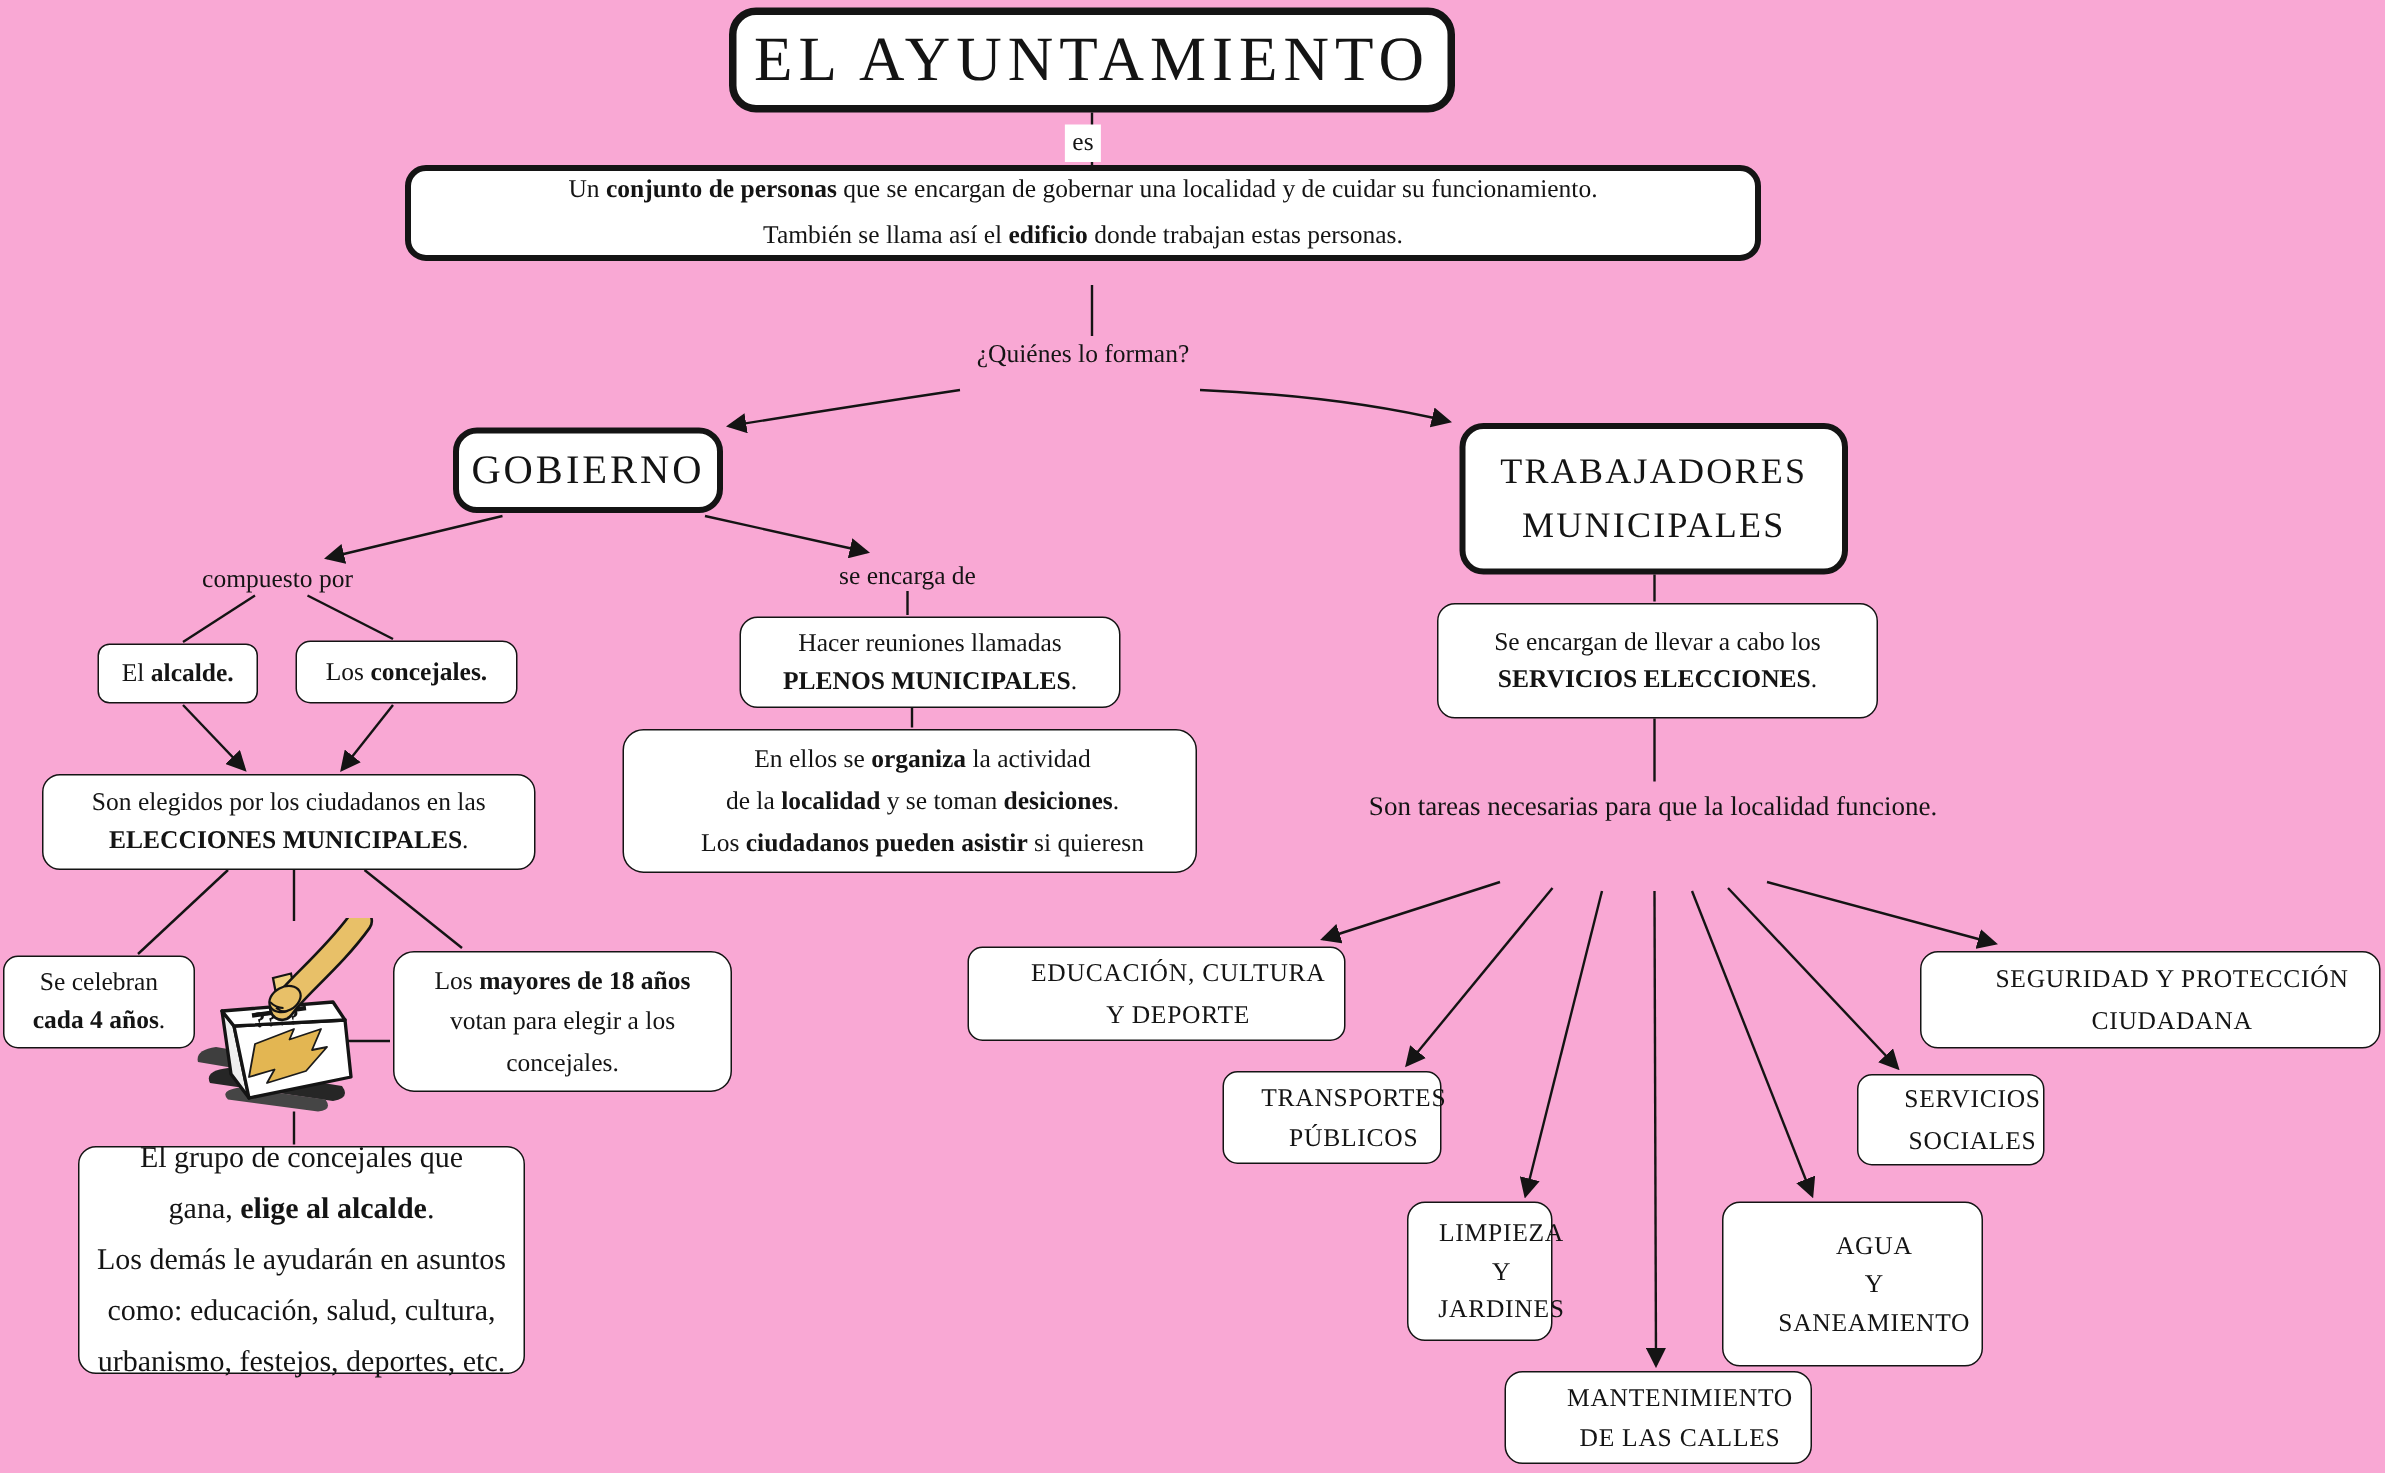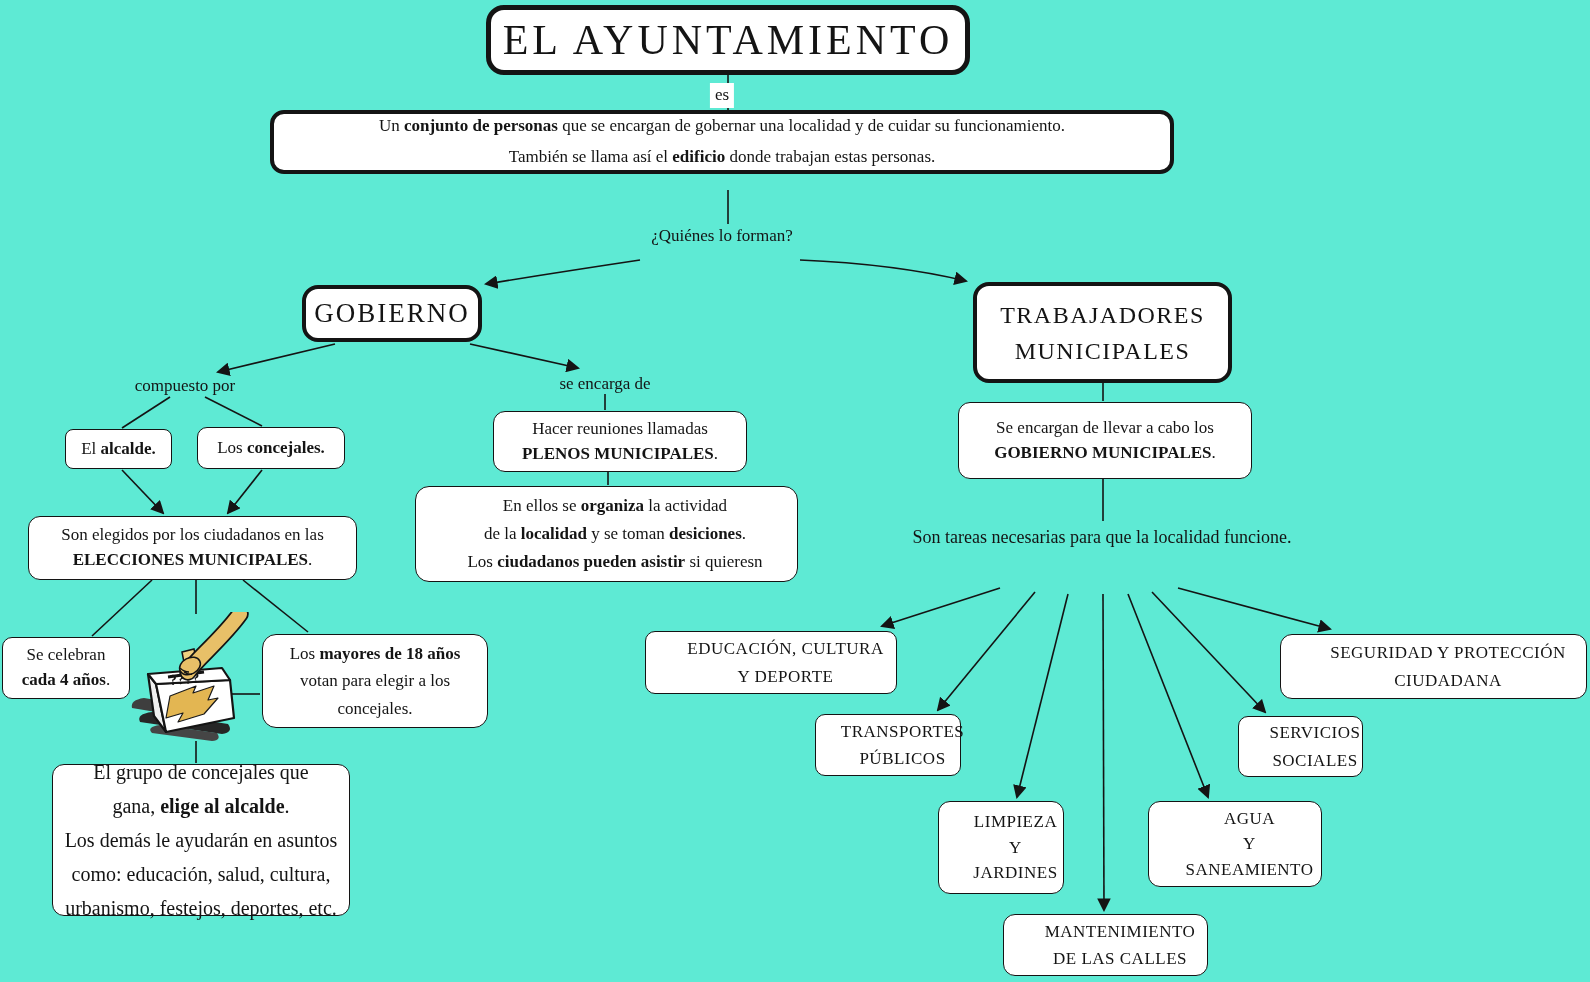--- a/index.html
+++ b/index.html
@@ -1,17 +1,17 @@
 <!DOCTYPE html>
 <html><head>
 <meta charset="utf-8">
 <style>
   html,body{margin:0;padding:0;background:#fff;}
   .canvas{
-    position:relative;width:1590px;height:982px;background:#5eead4;
+    position:relative;width:1590px;height:982px;background:#f9a8d4;
     font-family:"Liberation Serif","DejaVu Serif",serif;color:#141414;overflow:hidden;
   }
   .connectors{position:absolute;left:0;top:0;width:1590px;height:982px;pointer-events:none;}
   .node{
     position:absolute;background:#fff;border:1.6px solid #141414;border-radius:12px;
     display:flex;flex-direction:column;align-items:center;justify-content:center;
     text-align:center;line-height:1.45;padding:4px 8px;box-sizing:border-box;font-size:17px;
   }
   .node .ln{display:block;}
   .b{font-weight:700;}
@@ -31,23 +31,23 @@
   .n-elegidos{left:28px;top:516px;width:329px;height:64px;}
   .n-plenos{left:493px;top:411px;width:254px;height:61px;}
   .n-enellos{left:415px;top:486px;width:383px;height:96px;border-radius:14px;line-height:1.65;padding-left:25px;}
   .n-serv{left:958px;top:402px;width:294px;height:77px;}
   .n-celebran{left:2px;top:637px;width:128px;height:62px;border-radius:10px;}
   .n-mayores{left:262px;top:634px;width:226px;height:94px;border-radius:14px;line-height:1.6;}
   .n-grupo{left:52px;top:764px;width:298px;height:152px;font-size:20px;line-height:1.7;}
   .svc{letter-spacing:.5px;line-height:1.6;padding-left:37px;}
   .n-educacion{left:645px;top:631px;width:252px;height:63px;border-radius:10px;}
   .n-transportes{left:815px;top:714px;width:146px;height:62px;border-radius:10px;}
-  .n-limpieza{left:938px;top:801px;width:126px;height:93px;line-height:1.5;}
+  .n-limpieza{left:938px;top:801px;width:97px;height:93px;line-height:1.5;}
   .n-mantenimiento{left:1003px;top:914px;width:205px;height:62px;}
-  .n-agua{left:1148px;top:801px;width:174px;height:86px;line-height:1.5;}
+  .n-agua{left:1148px;top:801px;width:174px;height:110px;line-height:1.5;}
   .n-sociales{left:1238px;top:716px;width:125px;height:61px;border-radius:10px;}
   .n-seguridad{left:1280px;top:634px;width:307px;height:65px;}
 
   .lbl-es{left:722px;top:83px;background:#fff;padding:0 5px;}
   .lbl-quienes{left:722px;top:224px;}
   .lbl-compuesto{left:185px;top:374px;}
   .lbl-seencarga{left:605px;top:372px;}
   .lbl-tareas{left:1102px;top:524px;font-size:18px;text-align:right;}
 
   .ballot{position:absolute;left:130px;top:612px;width:120px;height:132px;}
@@ -148,21 +148,21 @@
     <span class="ln"><span>de la </span><span class="b">localidad</span><span> y se toman </span><span class="b">desiciones</span><span>.</span></span>
     <span class="ln"><span>Los </span><span class="b">ciudadanos pueden asistir</span><span> si quieresn</span></span>
   </div>
 
   <div class="node major n-trabaj">
     <span class="ln">TRABAJADORES</span>
     <span class="ln">MUNICIPALES</span>
   </div>
   <div class="node n-serv">
     <span class="ln">Se encargan de llevar a cabo los</span>
-    <span class="ln"><span class="b">GOBIERNO MUNICIPALES</span><span>.</span></span>
+    <span class="ln"><span class="b">SERVICIOS ELECCIONES</span><span>.</span></span>
   </div>
   <div class="lbl lbl-tareas center-x">
     <span class="ln">Son tareas necesarias para que</span>
     <span class="ln">la localidad funcione.</span>
   </div>
 
   <div class="node svc prelines n-educacion">EDUCACIÓN, CULTURA
 Y DEPORTE</div>
   <div class="node svc prelines n-transportes">TRANSPORTES
 PÚBLICOS</div>

